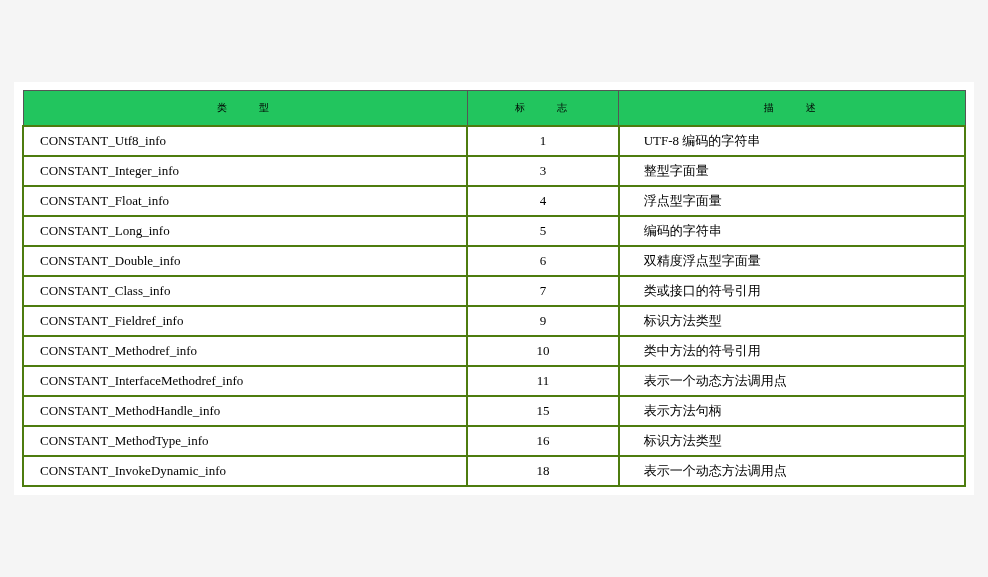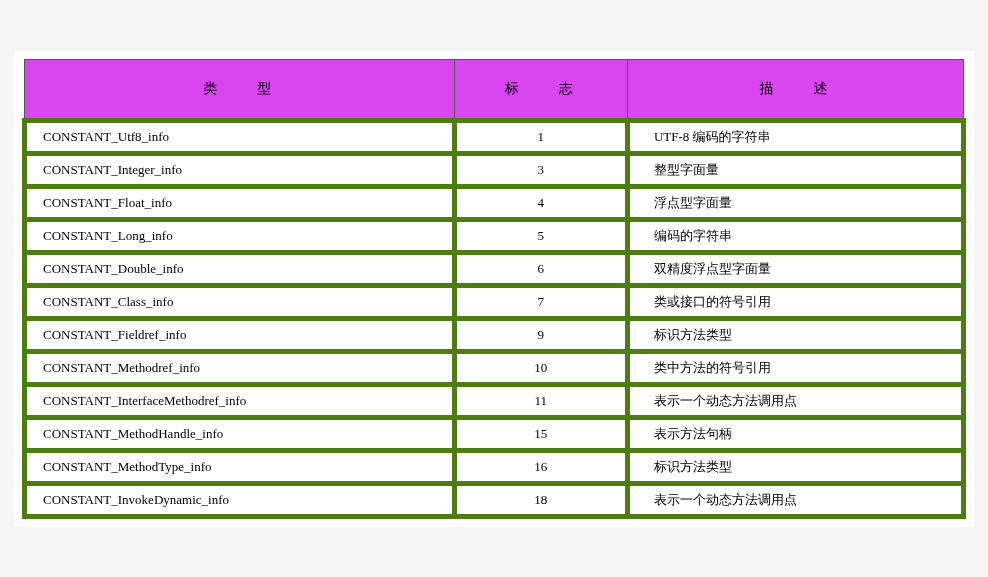--- a/index.html
+++ b/index.html
@@ -21,29 +21,29 @@
       width: 960px;
       padding: 8px;
     }
     table {
       width: 100%;
       border-collapse: collapse;
       border: 1px solid #555;
     }
     thead tr th {
       border: 1px solid #555;
-      padding: 20px 12px;
+      padding: 10px 12px;
       text-align: center;
       font-weight: normal;
-      font-size: 14px;
+      font-size: 10px;
       letter-spacing: 4px;
-      background: #d946ef;
+      background: #22c55e;
     }
     tbody tr td {
-      border: 5px solid #4d7c0f;
+      border: 2px solid #4d7c0f;
       padding: 5px 16px;
       font-size: 13px;
       background: #fff;
     }
     tbody tr td:first-child {
       text-align: left;
     }
     tbody tr td:nth-child(2) {
       text-align: center;
     }

